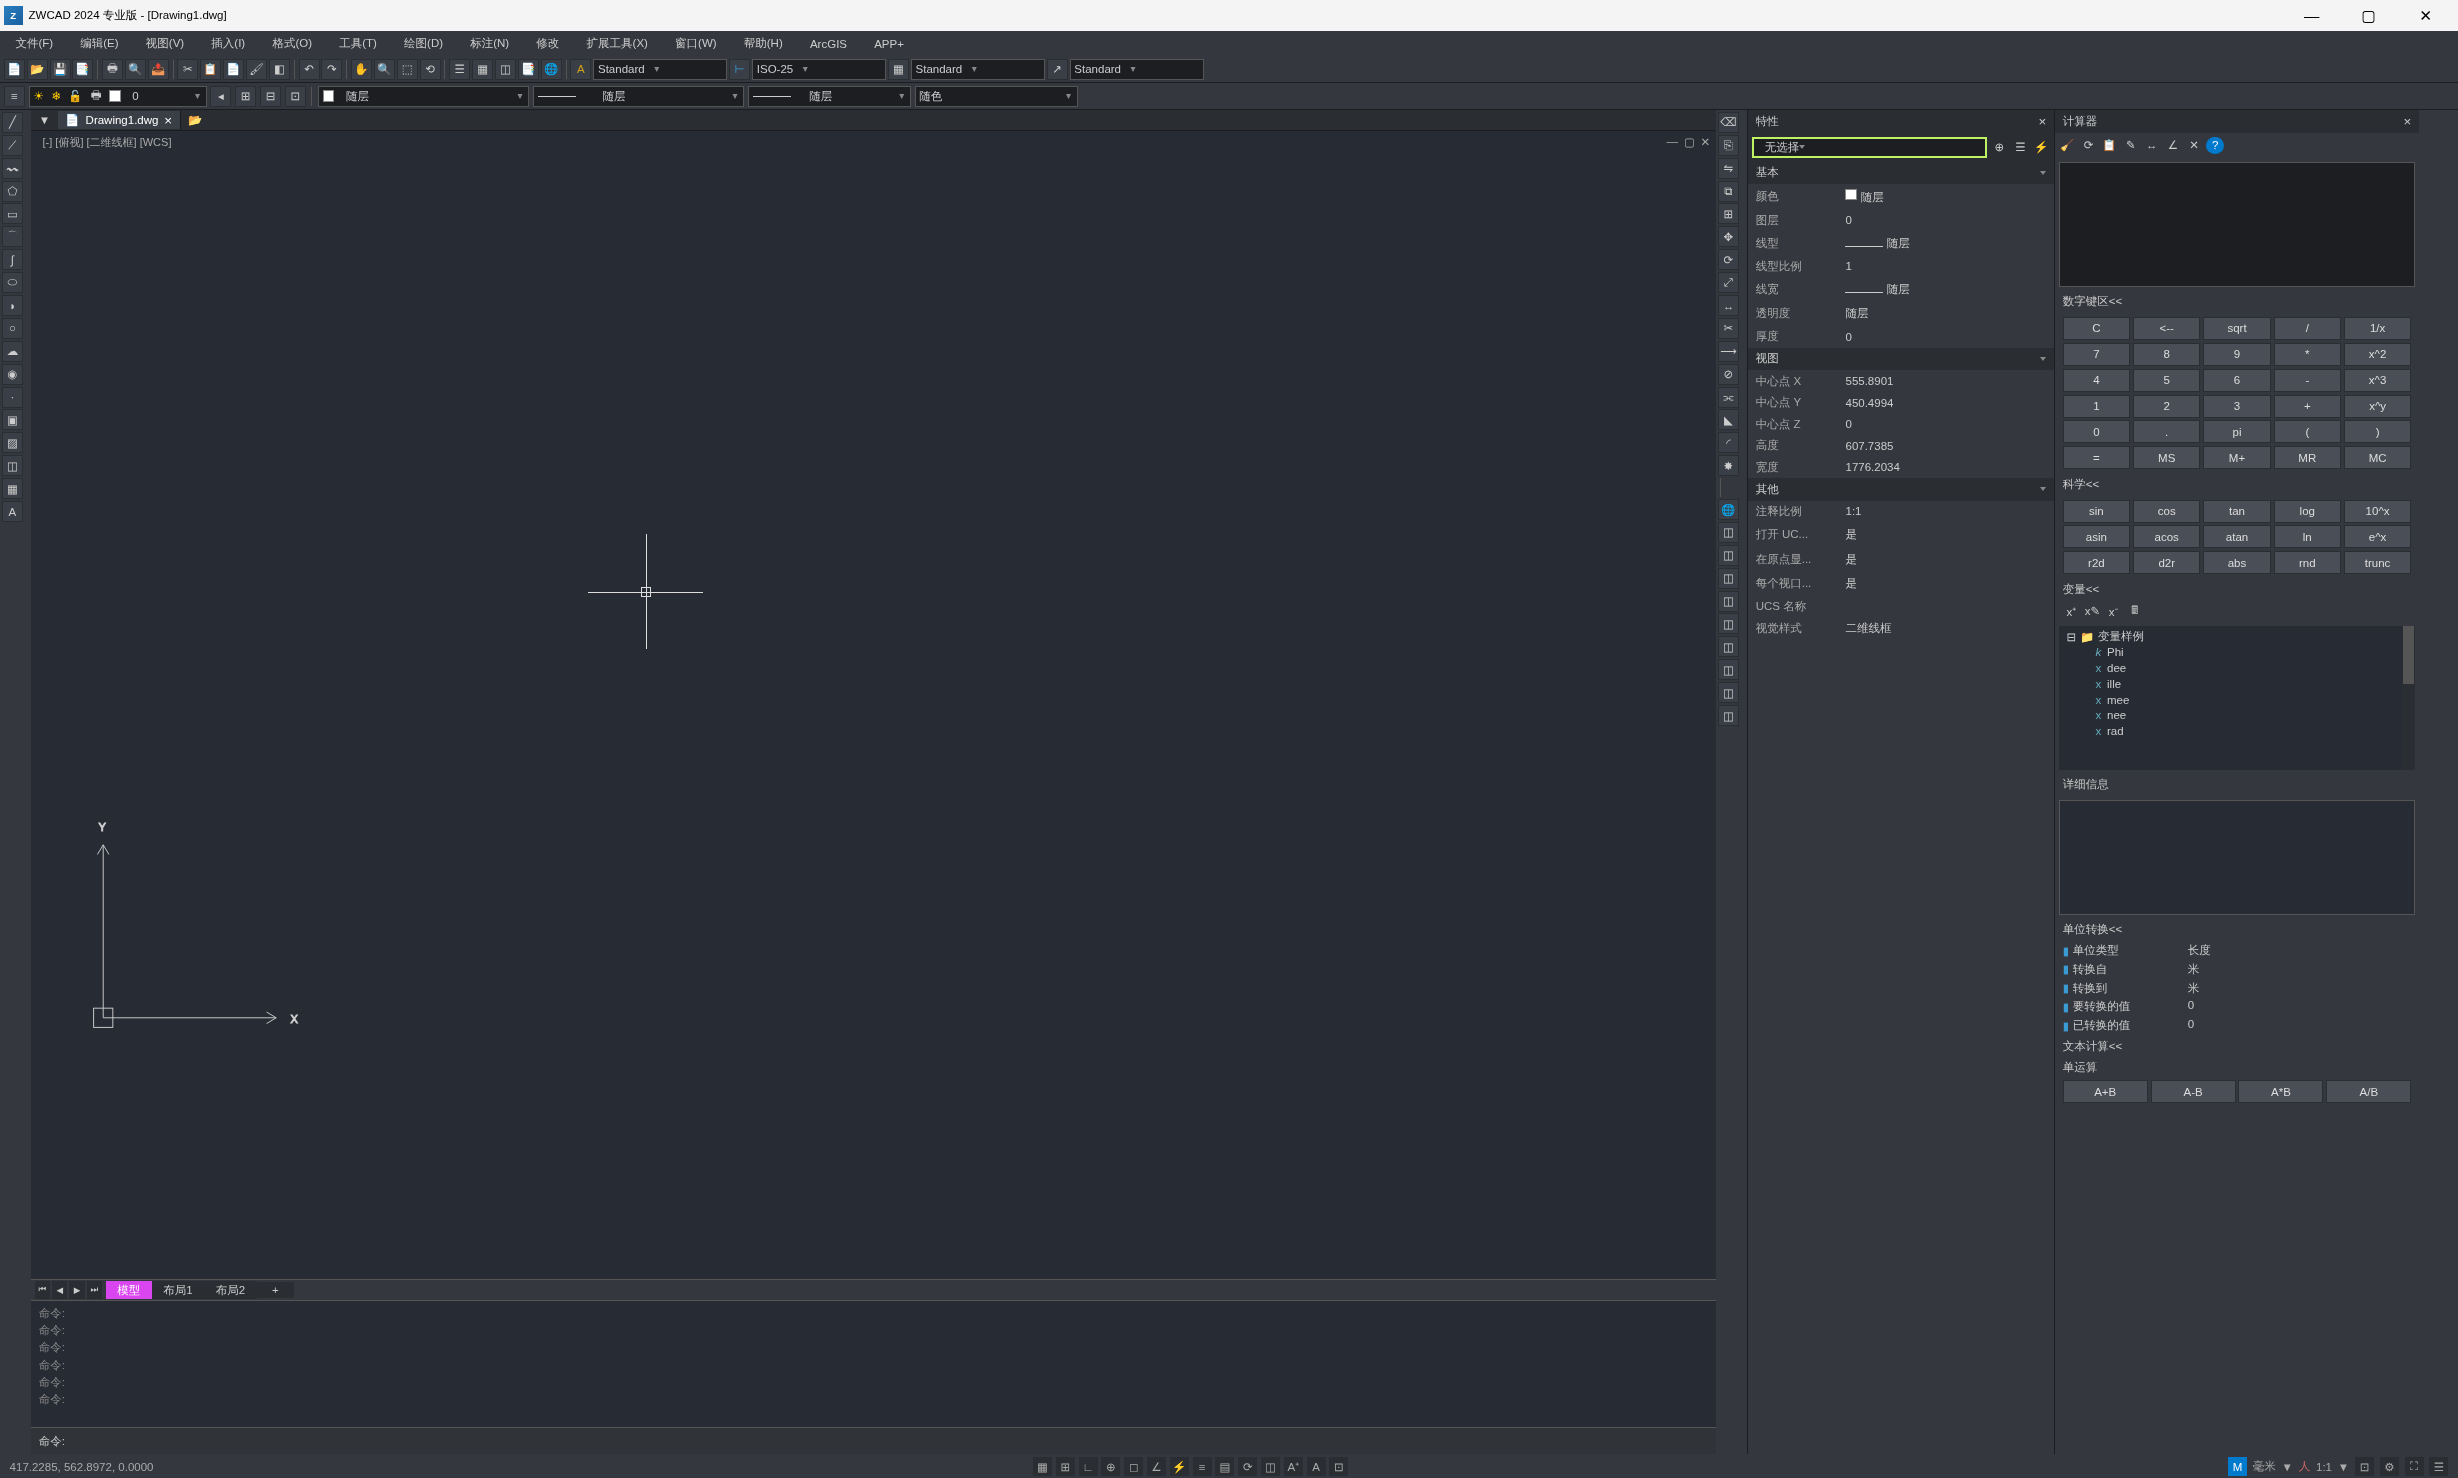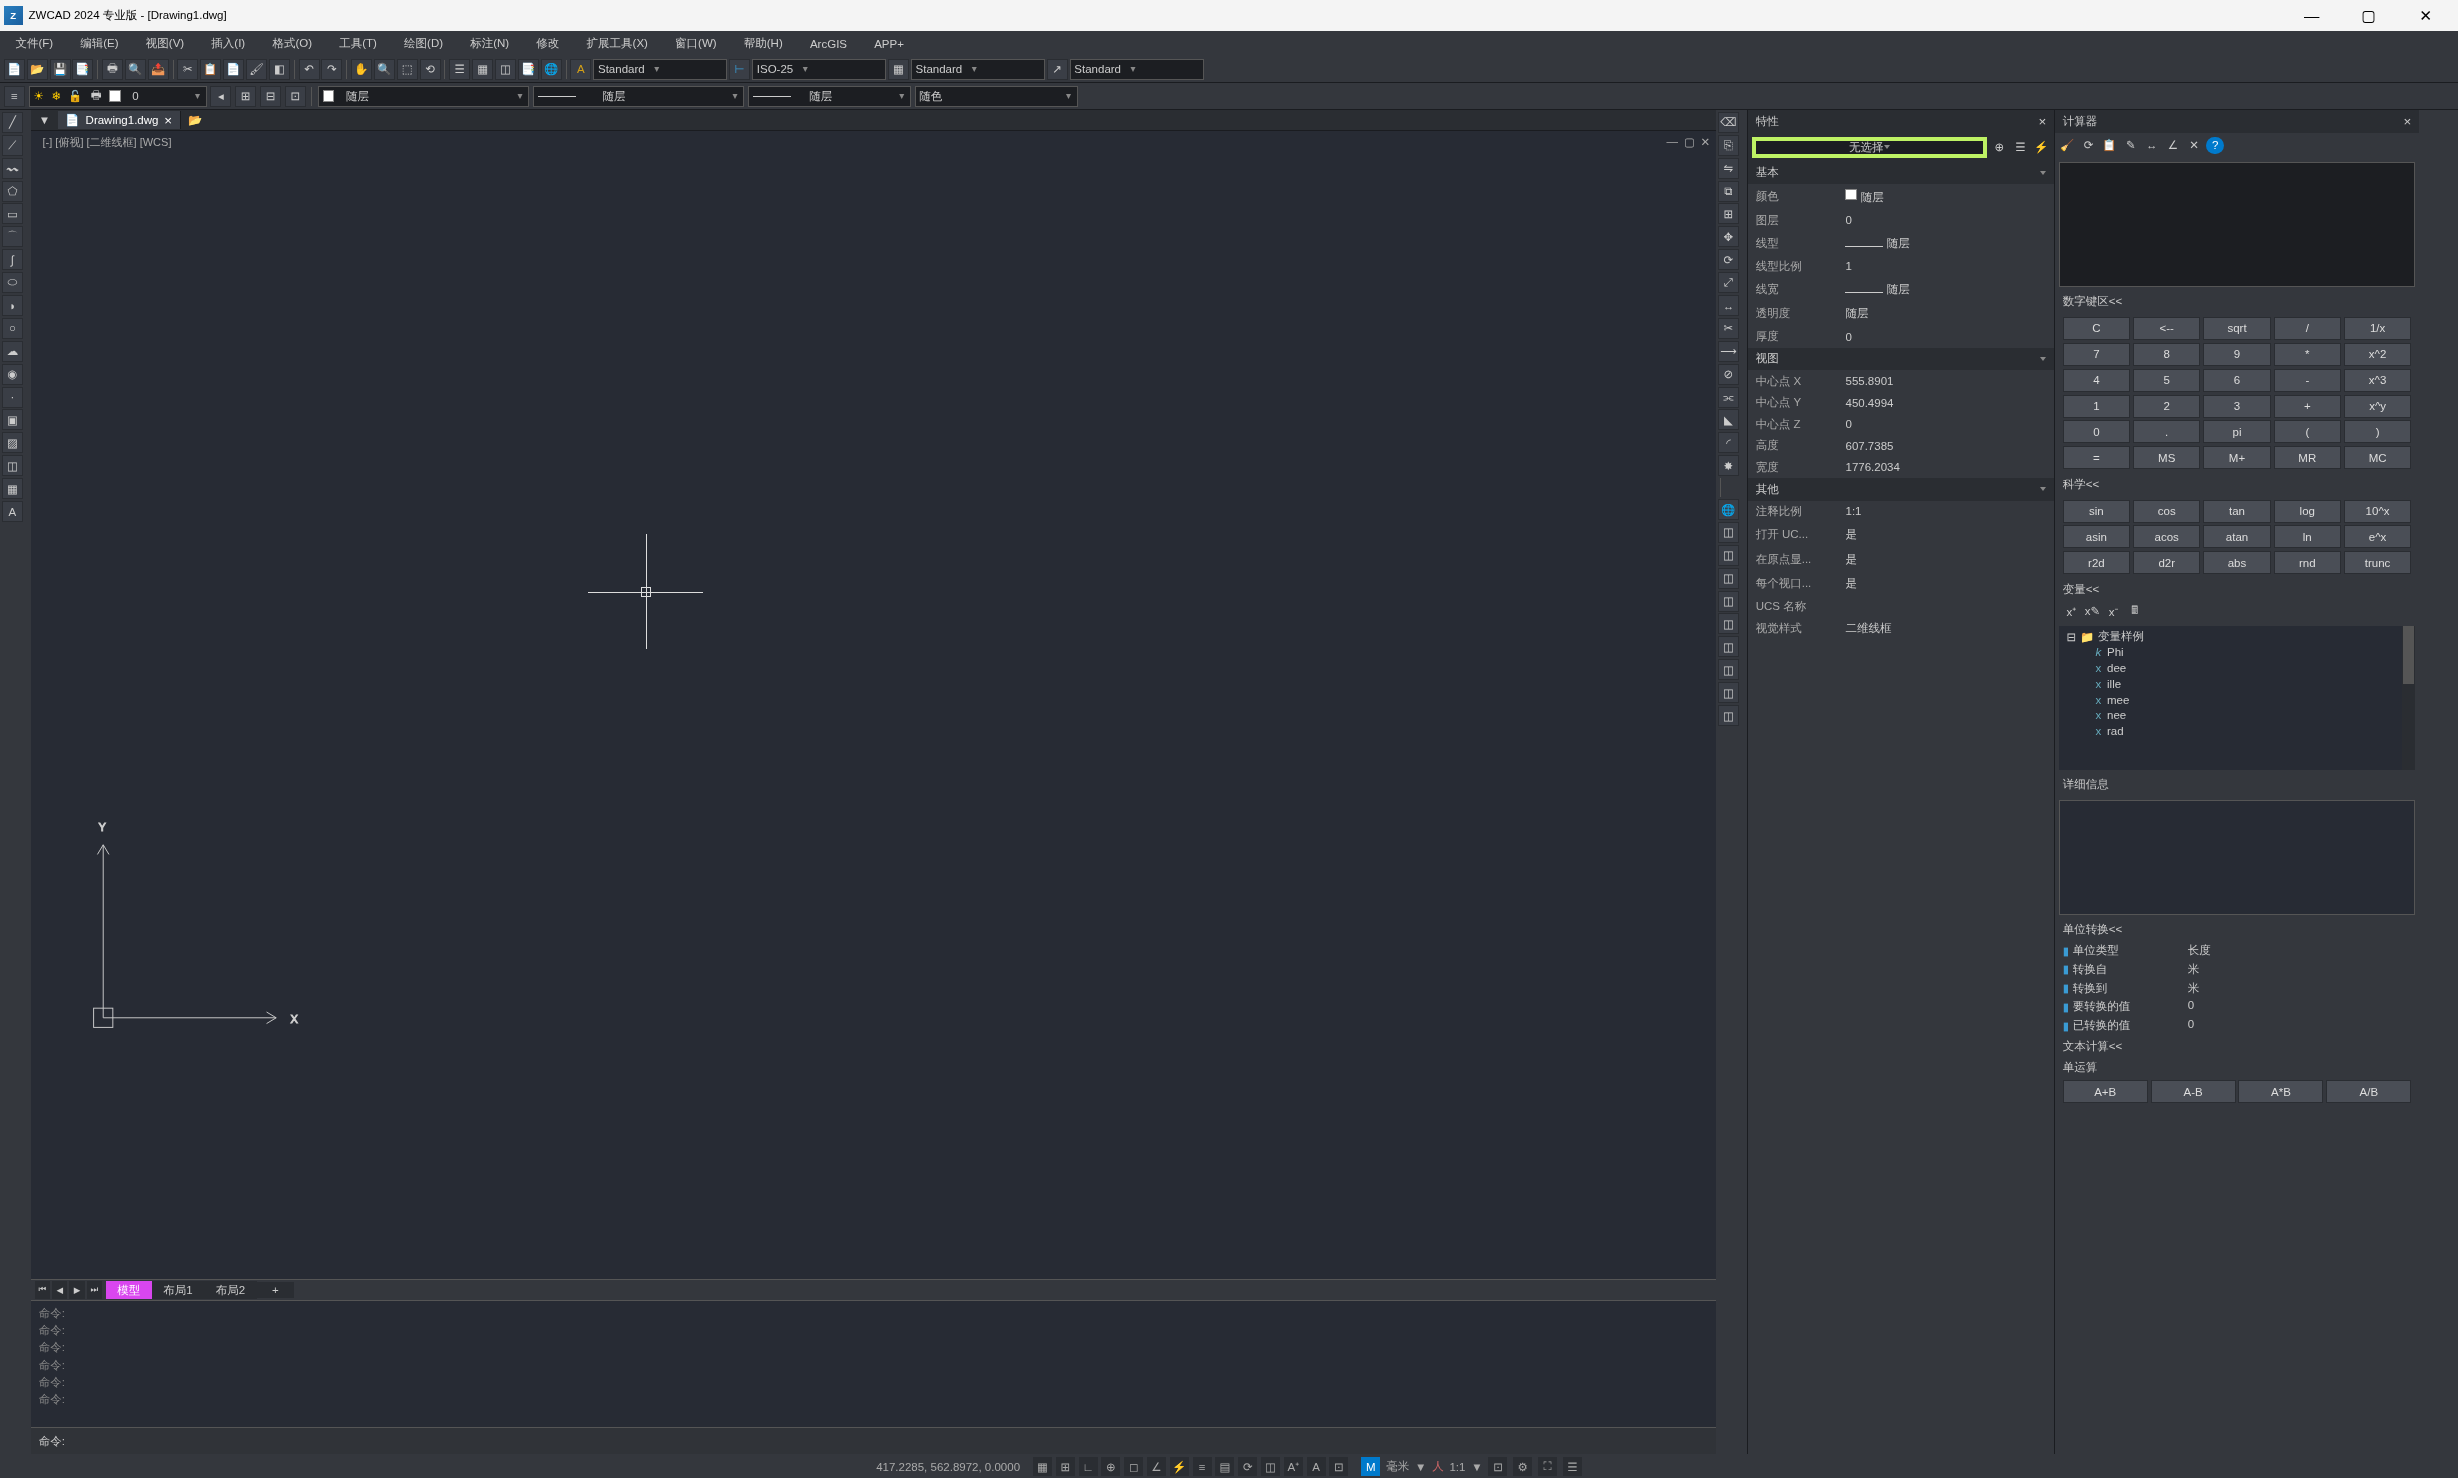--- a/index.html
+++ b/index.html
@@ -39,35 +39,35 @@
 .bottom-tabs{height:21px;background:#34373d;display:flex;align-items:center;border-top:1px solid #555}
 .btab-nav{display:flex;gap:1.9px;padding:0 3.8px}
 .btab-btn{width:15.4px;height:17.3px;background:#2a2d32;display:flex;align-items:center;justify-content:center;cursor:pointer;font-size:8.6px}
 .btab{padding:1.9px 11.5px;background:#2a2d32;cursor:pointer}
 .btab.active{background:#d946ef;color:#fff}
 .btab.add{padding:1.9px 15.4px}
 .cmd-area{height:154px;background:#272b34;border-top:1px solid #555;display:flex;flex-direction:column}
 .cmd-history{flex:1;padding:3.8px 7.7px;color:#888;font-family:consolas,monospace;line-height:1.5}
 .cmd-input{height:27px;border-top:1px solid #555;display:flex;align-items:center;padding:0 7.7px;background:#303338}
 .cmd-input input{flex:1;background:transparent;border:none;color:#ccc;outline:none;font-family:consolas,monospace}
-.statusbar{height:25px;background:#34373d;display:flex;align-items:center;padding:0 9.6px;gap:13px;justify-content:center;color:#aaa}
+.statusbar{height:25px;background:#34373d;display:flex;align-items:center;padding:0 9.6px;gap:19px;justify-content:space-between;color:#aaa}
 .status-left{display:flex;gap:15.4px}
 .status-center{display:flex;gap:3.8px}
 .stat-btn{width:19px;height:19px;background:#2a2d32;display:flex;align-items:center;justify-content:center;cursor:pointer}
 .status-right{display:flex;gap:5.8px;align-items:center}
 .right-toolbar{width:31px;background:#34373d;display:flex;flex-direction:column;padding:1.9px;gap:1.9px}
 .right-panels{width:711px;display:flex;background:#34373d}
 .panel{display:flex;flex-direction:column;border-left:1px solid #1a1c20}
 .panel.props{width:307px}
 .panel.calc{width:365px}
 .panel-header{height:23px;background:#2a2d32;display:flex;align-items:center;justify-content:space-between;padding:0 7.7px;color:#ccc}
 .panel-header .close{cursor:pointer;font-size:13.4px}
 .panel-body{flex:1;overflow:auto;background:#34373d}
 .prop-top{display:flex;align-items:center;gap:3.8px;padding:3.8px;background:#2a2d32}
-.prop-select{flex:1;height:21px;background:#1c1e22;border:4px solid #bef264;padding:0 11px;display:flex;align-items:center;justify-content:center}
+.prop-select{flex:1;height:21px;background:#1c1e22;border:2px solid #bef264;padding:0 11px;display:flex;align-items:center;justify-content:flex-start}
 .icon-sm{width:17.3px;height:17.3px;display:flex;align-items:center;justify-content:center;cursor:pointer}
 .prop-section{background:#2a2d32;padding:3.8px 7.7px;color:#ccc;display:flex;justify-content:space-between;align-items:center;cursor:pointer}
 .prop-row{display:flex;padding:2.9px 7.7px;align-items:center}
 .prop-row .label{width:86px;color:#aaa}
 .prop-row .value{flex:1;color:#ccc;padding:1.9px 3.8px}
 .calc-toolbar{display:flex;gap:3.8px;padding:3.8px}
 .calc-display{height:125px;background:#1c1e22;border:1px solid #555;margin:3.8px}
 .calc-section-h{padding:3.8px 7.7px;color:#ccc;display:flex;align-items:center;gap:3.8px}
 .calc-grid{display:grid;grid-template-columns:repeat(5,1fr);gap:2.9px;padding:3.8px 7.7px}
 .calc-btn{height:23px;background:#4a4e56;border:1px solid #2a2d32;display:flex;align-items:center;justify-content:center;cursor:pointer;color:#ddd}

